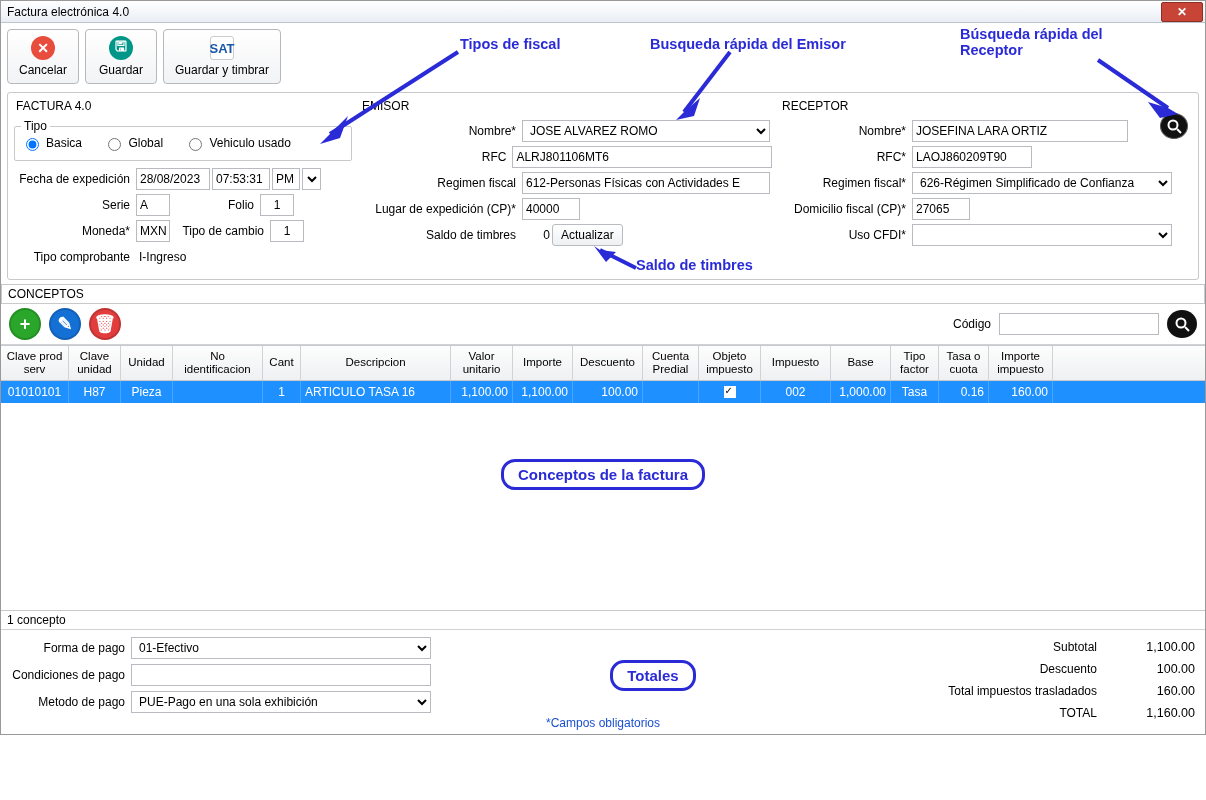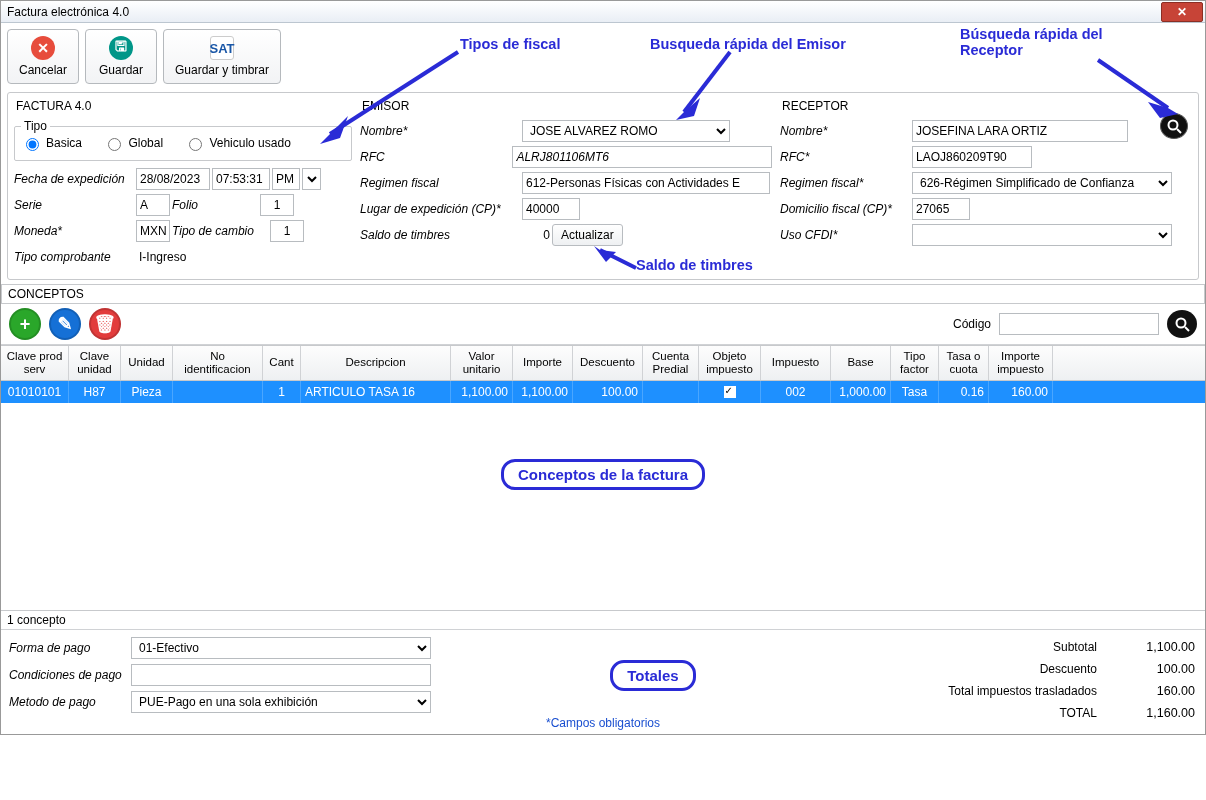--- a/index.html
+++ b/index.html
@@ -16,21 +16,21 @@
 .ico.green { background:#009688; }
 .ico.sat { background:#fff; border:1px solid #ccc; color:#1a57a7; font-size:13px; font-weight:bold; border-radius:3px;}
 .tbtn .lab { font-size:12px; }
 .section-row { display:flex; border:1px solid #c7c9cc; border-radius:3px; margin:2px 6px; padding:2px 2px 8px 2px; position:relative;}
 .col { display:flex; flex-direction:column; gap:2px; }
 .facturacol { width:346px; padding:2px 4px; }
 .emisorcol { width:420px; padding:2px 4px; }
 .receptorcol { width:410px; padding:2px 4px; position:relative;}
 .sect-title { font-size:12px; margin:2px 2px 4px 2px; }
 .fieldrow { display:flex; align-items:center; gap:2px; min-height:24px;}
-.fieldrow label { padding-right:4px; font-size:12px;font-style:italic; }
+.fieldrow label { text-align:right; padding-right:4px; font-size:12px; }
 input[type=text], select { height:22px; border:1px solid #b8bcc0; background:#fff; font-size:12px; padding:1px 3px; }
 select { padding-right:14px; }
 fieldset.tipo { border:1px solid #c7c9cc; border-radius:2px; padding:2px 6px 6px 6px; margin:0 0 4px 0;}
 fieldset.tipo legend { font-size:12px; padding:0 3px;}
 .radio { display:inline-flex; align-items:center; gap:4px; margin-right:18px; font-size:12px;}
 .searchbtn { width:28px; height:26px; border-radius:50%; background:#111; border:1px solid #555; display:flex; align-items:center; justify-content:center; position:absolute; right:-2px; top:18px;}
 .upd-btn { height:22px; border:1px solid #b8bcc0; border-radius:3px; background:linear-gradient(#fff,#eef0f2); padding:0 8px; font-size:12px;}
 
 .annot { position:absolute; color:#2a2bd6; font-weight:bold; font-size:14.5px; pointer-events:none; z-index:50;}
 .bubble { border:3px solid #2a2bd6; border-radius:14px; padding:4px 14px; color:#2a2bd6; font-weight:bold; font-size:15px; background:transparent; display:inline-block;}
@@ -165,25 +165,25 @@
       <div class="fieldrow">
         <label style="width:120px">Tipo comprobante</label>
         <input type="text" style="width: 110px; border: none;" value="I-Ingreso">
       </div>
     </div>
 
     <div class="col emisorcol">
       <div class="sect-title">EMISOR</div>
       <div class="fieldrow">
         <label style="width:160px">Nombre*</label>
-        <select style="width:208px"><option>JOSE ALVAREZ ROMO</option></select>
+        <select style="width:248px"><option>JOSE ALVAREZ ROMO</option></select>
       </div>
       <div class="fieldrow">
         <label style="width:160px">RFC</label>
-        <input type="text" style="width: 276px; font-style: italic;" value="ALRJ801106MT6">
+        <input type="text" style="width: 276px;" value="ALRJ801106MT6">
       </div>
       <div class="fieldrow">
         <label style="width:160px">Regimen fiscal</label>
         <input type="text" style="width: 248px;" value="612-Personas Físicas con Actividades E">
       </div>
       <div class="fieldrow">
         <label style="width:160px">Lugar de expedición (CP)*</label>
         <input type="text" style="width: 58px;" value="40000">
       </div>
       <div class="fieldrow">

